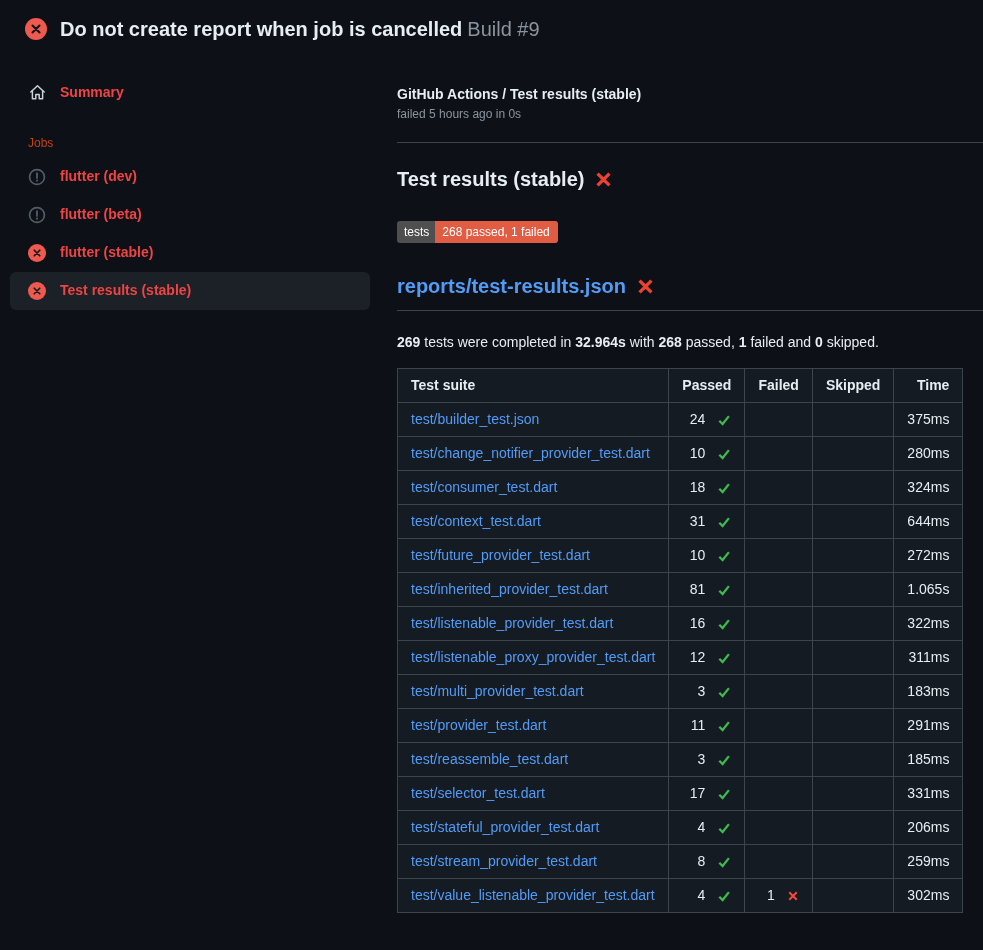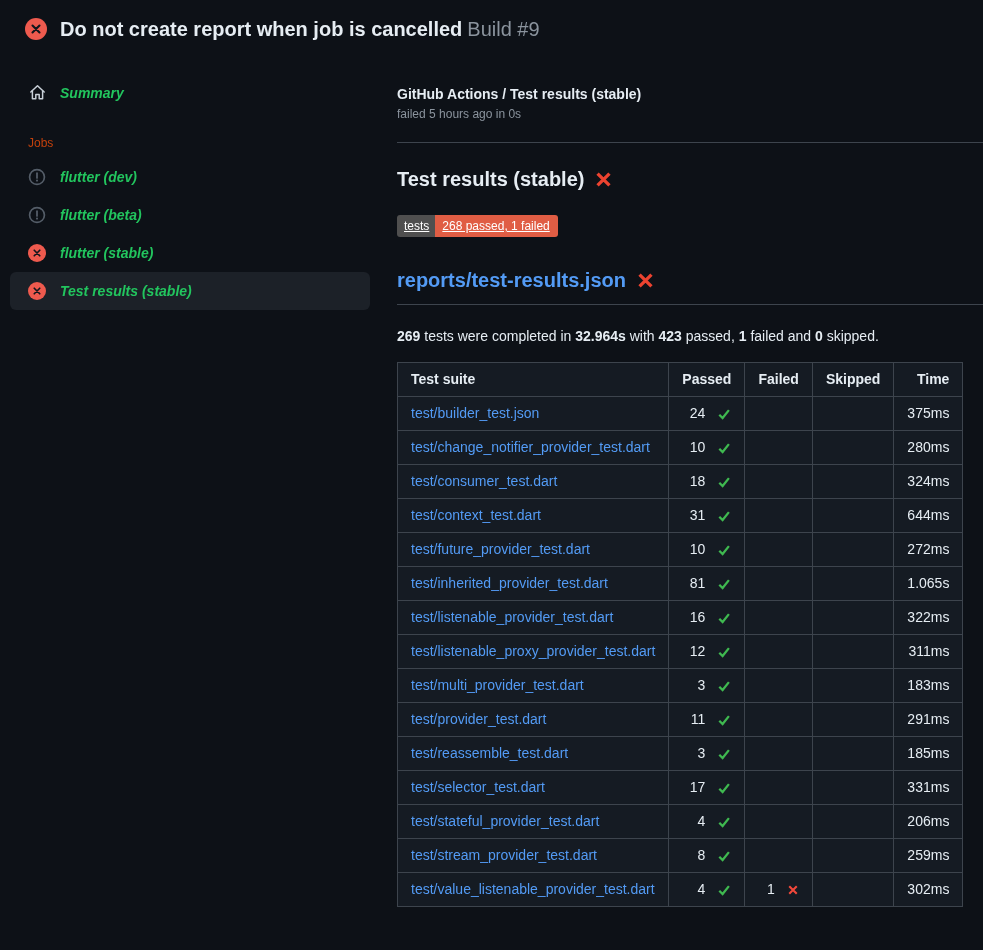--- a/index.html
+++ b/index.html
@@ -17,37 +17,37 @@
   .xc-lg { width: 22px; height: 22px; }
   .xc-sm { width: 18px; height: 18px; }
   .top-title { font-size: 20px; font-weight: 700; margin: 0; line-height: 1.2; }
   .build-no { color: #8b949e; font-weight: 400; margin-left: 5px; }
 
   
   .layout { display: flex; align-items: flex-start; }
 
   
   .sidebar { width: 380px; flex: none; padding-top: 18px; }
-  .side-item { display: flex; align-items: center; gap: 14px; margin: 0 10px; padding: 10px 18px;
-               border-radius: 6px; font-weight: 600; color: #22c55e; cursor: pointer; font-style: italic; }
+  .side-item { display: flex; align-items: flex-start; gap: 14px; margin: 0 10px; padding: 10px 18px;
+               border-radius: 6px; font-weight: 600; color: #ef4444; cursor: pointer; }
   .side-item.selected { background: #1c2128; }
   .side-item .ic { width: 18px; display: inline-flex; justify-content: center; flex: none; }
   .jobs-heading { color: #c2410c; font-size: 12px; margin: 25px 0 8px 28px; }
 
   
   .main { flex: 1; padding: 30px 0 0 17px; min-width: 0; }
   .crumb { font-weight: 700; font-size: 14px; }
   .run-status { color: #8b949e; font-size: 12px; margin-top: 5px; }
   .rule { border: none; border-top: 1px solid #3d444d; margin: 21px 0 0 0; }
 
   .h2 { display: flex; align-items: center; gap: 11px; font-size: 20px; font-weight: 700; margin: 25px 0 0 0; }
   .h2 .hx { display: inline-flex; flex: none; }
 
-  .badge { display: inline-flex; margin-top: 24px; font-size: 12px; line-height: 1;
-           border-radius: 3px; overflow: hidden; color: #ffffff; text-decoration: underline; }
+  .badge { display: inline-flex; margin-top: 30px; font-size: 12px; line-height: 1;
+           border-radius: 3px; overflow: hidden; color: #ffffff; }
   .badge .b-label { background: #4f4f4f; padding: 5px 6px 5px 7px; }
   .badge .b-value { background: #e05d44; padding: 5px 8px 5px 7px; }
 
   .report-h2 { margin-top: 32px; padding-bottom: 12px; border-bottom: 1px solid #3d444d; }
   .report-link { color: #539bf5; text-decoration: none; cursor: pointer; }
 
   .summary-line { margin: 23px 0 0 0; color: #e6edf3; }
   .summary-line b { font-weight: 700; }
 
   
@@ -155,21 +155,21 @@
 
     <h2 class="h2 report-h2">
       <a class="report-link">reports/test-results.json</a>
       <span class="hx">
         <svg width="17" height="17" viewBox="0 0 16 16">
             <path d="M2.4 2.4 L13.6 13.6 M13.6 2.4 L2.4 13.6" stroke="#ec4330" stroke-width="3.1" fill="none"></path>
           </svg>
       </span>
     </h2>
 
-    <p class="summary-line" id="summary-line"><b>269</b><span> tests were completed in </span><b>32.964s</b><span> with </span><b>423</b><span> passed, </span><b>1</b><span> failed and </span><b>0</b><span> skipped.</span></p>
+    <p class="summary-line" id="summary-line"><b>269</b><span> tests were completed in </span><b>32.964s</b><span> with </span><b>268</b><span> passed, </span><b>1</b><span> failed and </span><b>0</b><span> skipped.</span></p>
 
     <table class="results">
       <colgroup>
         <col style="width:271px">
           <col style="width:70px">
           <col style="width:66px">
           <col style="width:80px">
           <col style="width:67px">
       </colgroup>
       <thead>

